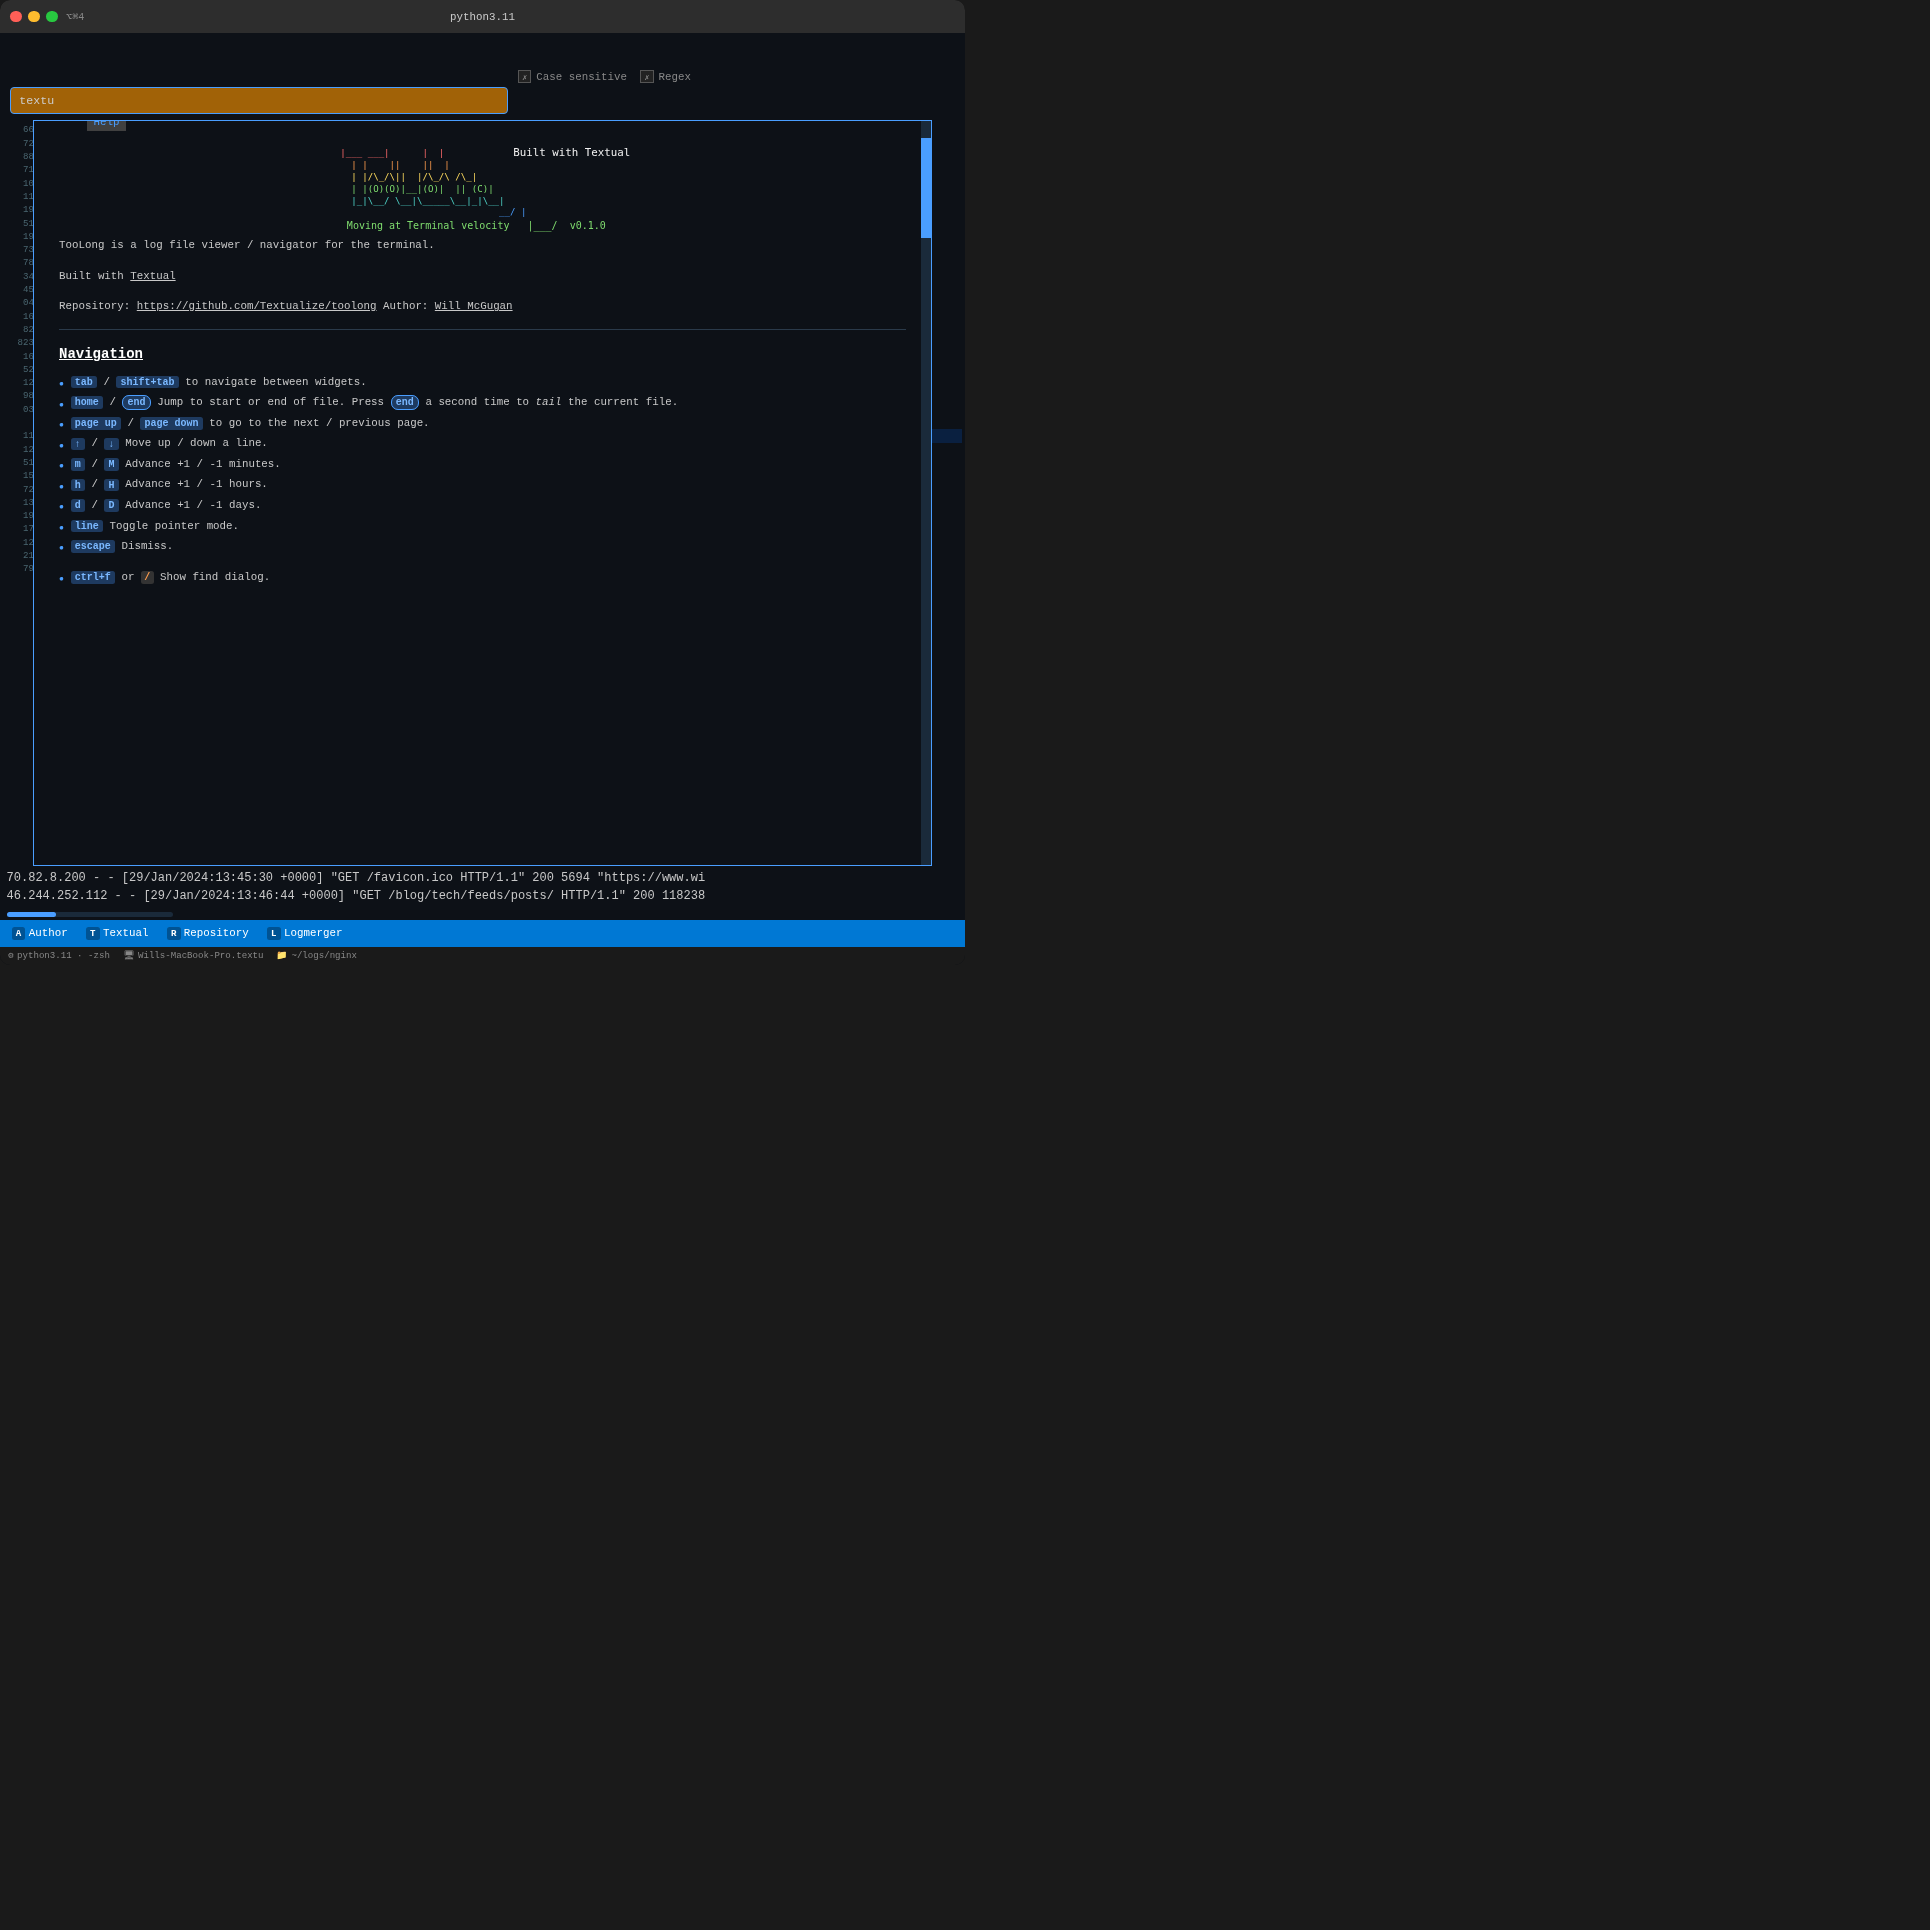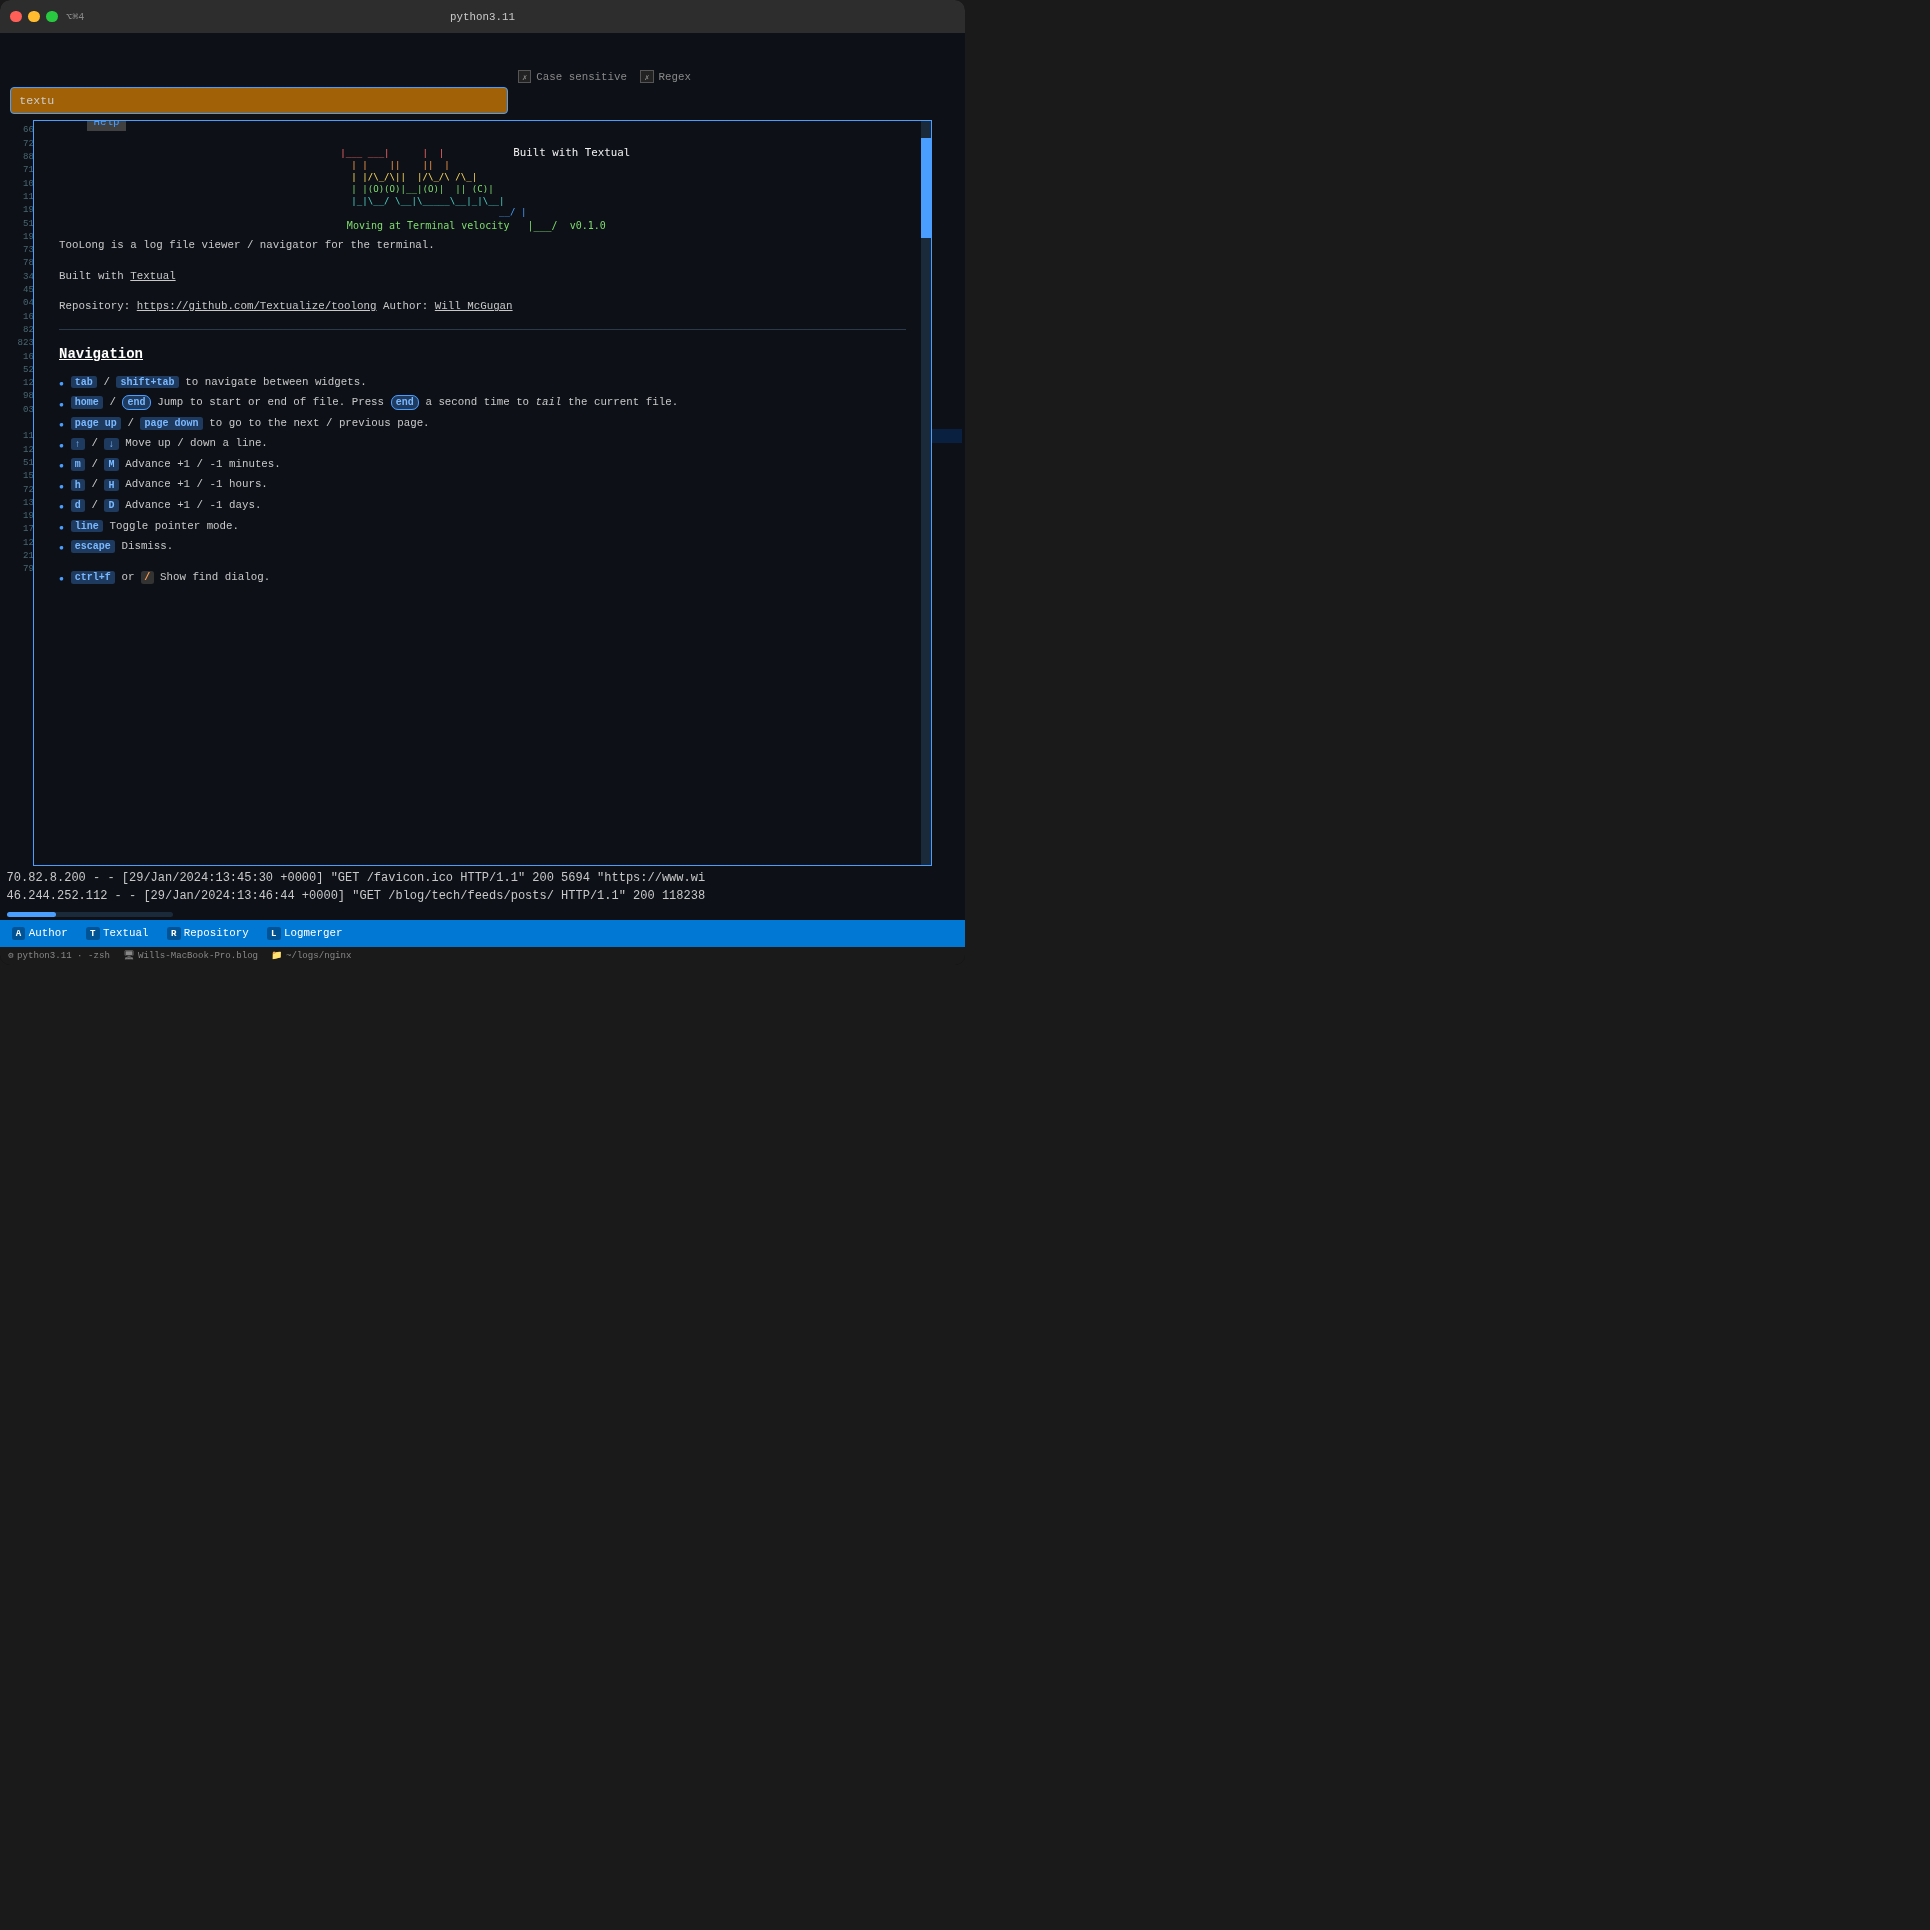--- a/index.html
+++ b/index.html
@@ -666,21 +666,21 @@
     </div>
   </div>
 
   <div class="status-bar">
     <div class="status-item">
       <span class="status-icon">⚙</span>
       <span>python3.11 · -zsh</span>
     </div>
     <div class="status-item">
       <span class="status-icon">🖥</span>
-      <span>Wills-MacBook-Pro.blog</span>
+      <span>Wills-MacBook-Pro.textu</span>
     </div>
     <div class="status-item">
       <span class="status-icon">📁</span>
       <span>~/logs/nginx</span>
     </div>
   </div>
 
 </div>
 
 

